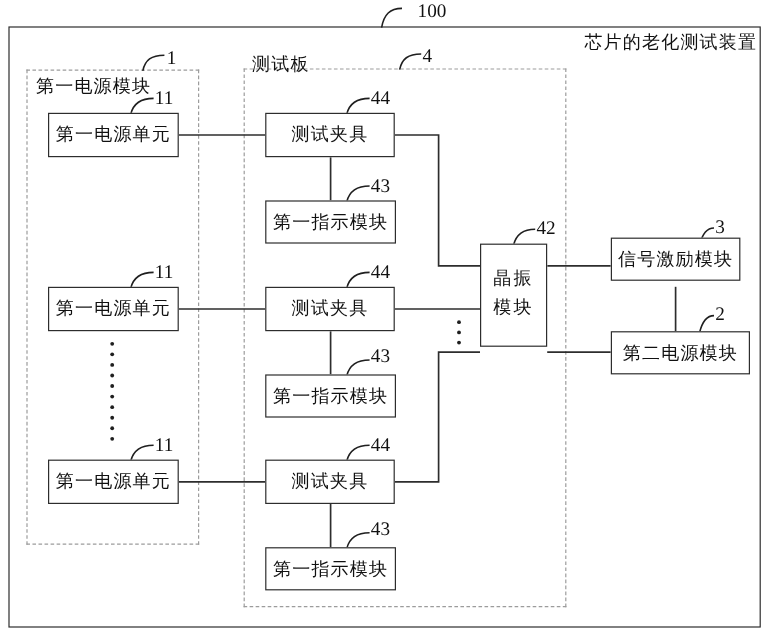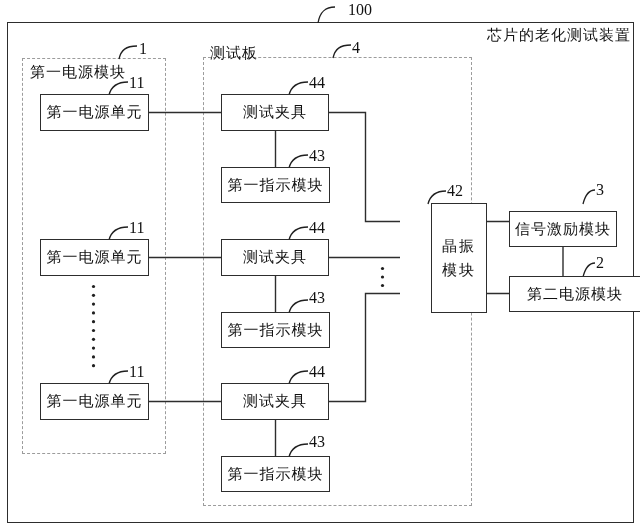--- a/index.html
+++ b/index.html
@@ -11,21 +11,21 @@
   .outerbox{
     position:absolute;left:7px;top:22px;width:627px;height:501px;
     border:1.5px solid #2d2d2d;box-sizing:border-box;background:transparent;
   }
   .dashedbox{
     position:absolute;border:1.2px dashed #9c9c9c;box-sizing:border-box;background:transparent;
   }
   .block{
     position:absolute;border:1.4px solid #2d2d2d;box-sizing:border-box;background:#ffffff;
     display:flex;align-items:center;justify-content:center;
-    font-size:15px;letter-spacing:1px;white-space:nowrap;z-index:3;
+    font-size:15px;letter-spacing:1px;white-space:nowrap;z-index:3;font-family:Liberation Mono, monospace;
   }
   .block.tall{flex-direction:column;line-height:24px;letter-spacing:2px;}
   .grouplabel{position:absolute;font-size:15px;letter-spacing:1px;z-index:2;}
   .ref{position:absolute;font-size:16px;line-height:1;z-index:4;}
   .figtitle{position:absolute;top:26px;right:9px;font-size:15px;letter-spacing:1px;z-index:2;}
   svg.wires{position:absolute;left:0;top:0;z-index:1;}
 </style>
 </head>
 <body>
 
@@ -131,29 +131,29 @@
   <div class="ref" style="left:129px;top:364px;">11</div>
   <div class="block" style="left:221px;top:383px;width:108px;height:37px;">
     <span>测试夹具</span>
   </div>
   <div class="ref" style="left:309px;top:364px;">44</div>
   <div class="block" style="left:221px;top:456px;width:109px;height:36px;">
     <span>第一指示模块</span>
   </div>
   <div class="ref" style="left:309px;top:434px;">43</div>
 
-  <div class="block tall" style="left:400px;top:203px;width:56px;height:110px;margin-left:31px;">
+  <div class="block tall" style="left:400px;top:203px;width:56px;height:86px;">
     <span>晶振</span>
     <span>模块</span>
   </div>
   <div class="ref" style="left:447px;top:183px;">42</div>
 
-  <div class="block" style="left:509px;top:211px;width:108px;height:36px;">
+  <div class="block" style="left:509px;top:198px;width:108px;height:36px;">
     <span>信号激励模块</span>
   </div>
   <div class="ref" style="left:596px;top:182px;">3</div>
 
-  <div class="block" style="left:509px;top:276px;width:132px;height:36px;">
+  <div class="block" style="left:509px;top:276px;width:116px;height:36px;">
     <span>第二电源模块</span>
   </div>
   <div class="ref" style="left:596px;top:255px;">2</div>
 
 </div>
 
 </body></html>

